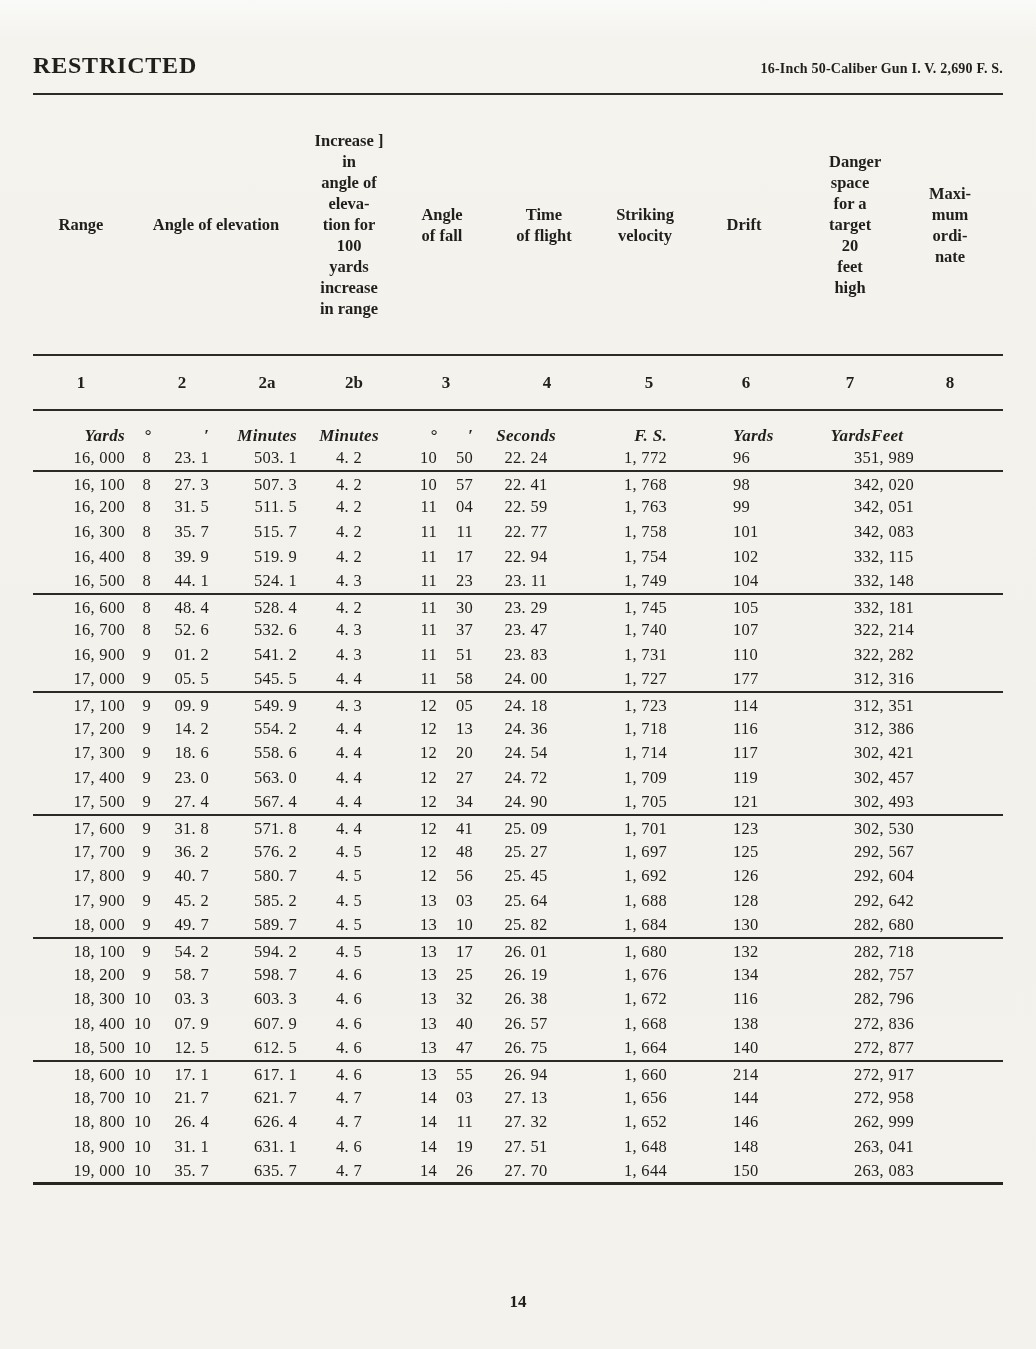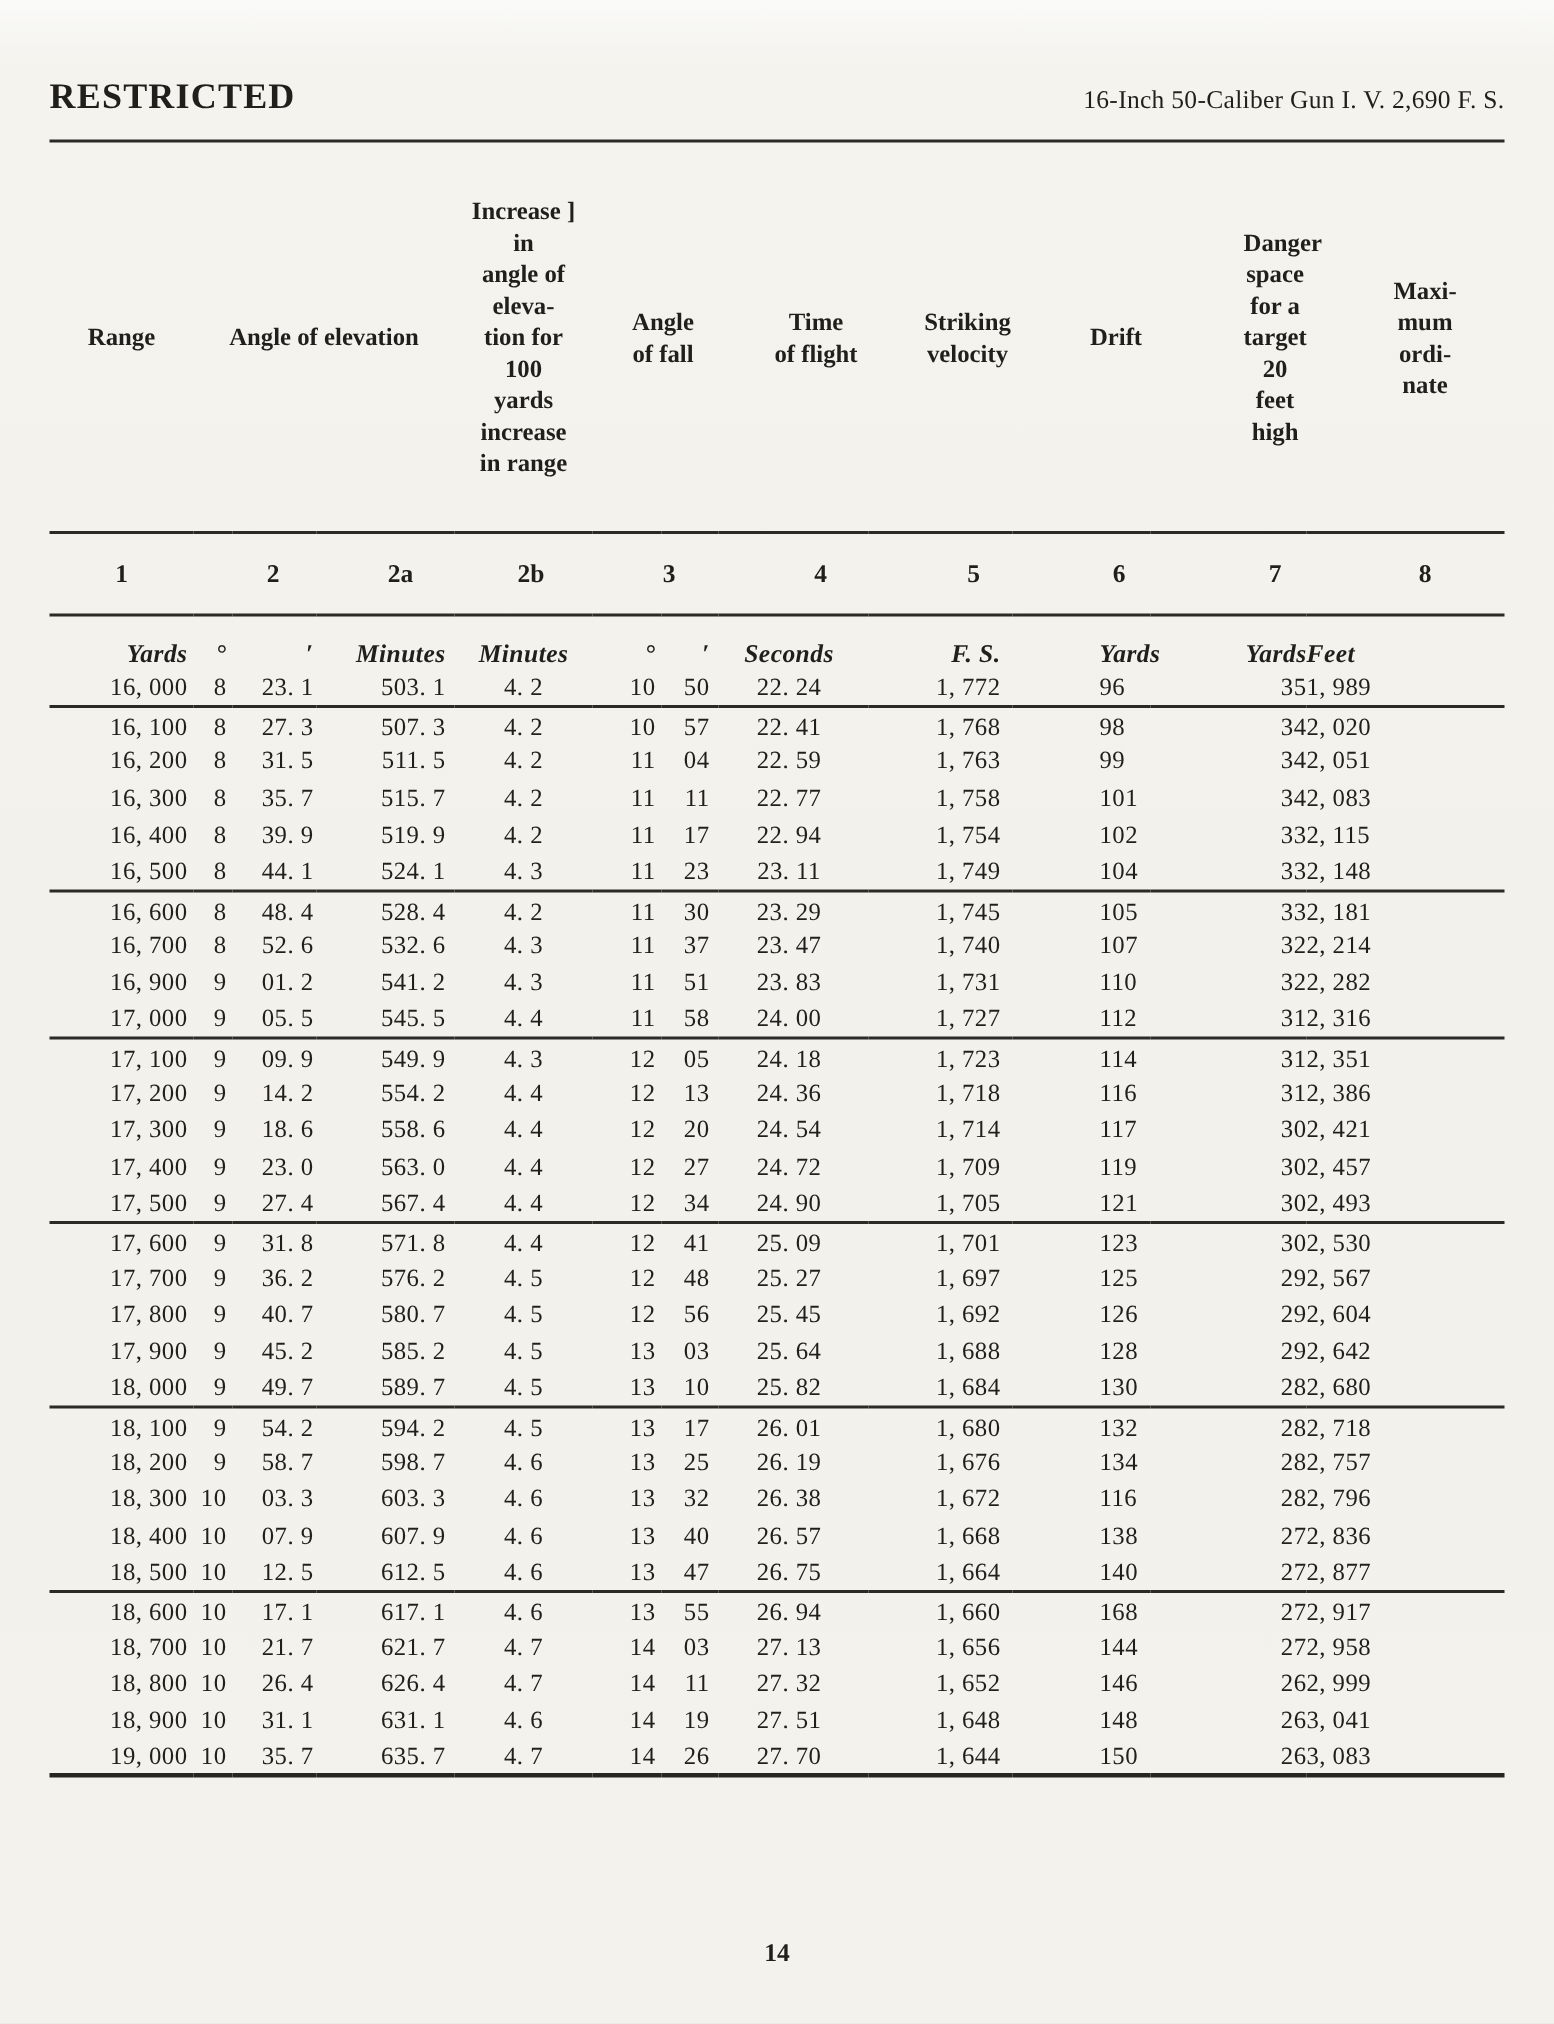--- a/index.html
+++ b/index.html
@@ -15,21 +15,21 @@
   }
   
   .page-header {
     position:absolute; left:33px; right:33px; top:52px;
     display:flex; justify-content:space-between; align-items:baseline;
   }
   .classification {
     font-size:24px; font-weight:bold; letter-spacing:0.8px;
   }
   .doc-title {
-    font-size:17px; font-weight:normal; letter-spacing:0.2px;
+    font-size:14px; font-weight:bold; letter-spacing:0.2px;
   }
   .header-rule {
     position:absolute; left:33px; right:33px; top:93px;
     border-top:2px solid #2b2a26;
   }
   
   table.range-table {
     position:absolute; left:33px; top:95px;
     width:970px;
     border-collapse:collapse; table-layout:fixed;
@@ -315,21 +315,21 @@
         <tr>
           <td>17, 000</td>
           <td>9</td>
           <td>05. 5</td>
           <td>545. 5</td>
           <td>4. 4</td>
           <td>11</td>
           <td>58</td>
           <td>24. 00</td>
           <td>1, 727</td>
-          <td>112</td>
+          <td>177</td>
           <td>31</td>
           <td>2, 316</td>
         </tr>
       </tbody>
       <tbody class="band">
         <tr>
           <td>17, 100</td>
           <td>9</td>
           <td>09. 9</td>
           <td>549. 9</td>
@@ -547,21 +547,21 @@
         <tr>
           <td>18, 600</td>
           <td>10</td>
           <td>17. 1</td>
           <td>617. 1</td>
           <td>4. 6</td>
           <td>13</td>
           <td>55</td>
           <td>26. 94</td>
           <td>1, 660</td>
-          <td>168</td>
+          <td>214</td>
           <td>27</td>
           <td>2, 917</td>
         </tr>
         <tr>
           <td>18, 700</td>
           <td>10</td>
           <td>21. 7</td>
           <td>621. 7</td>
           <td>4. 7</td>
           <td>14</td>

